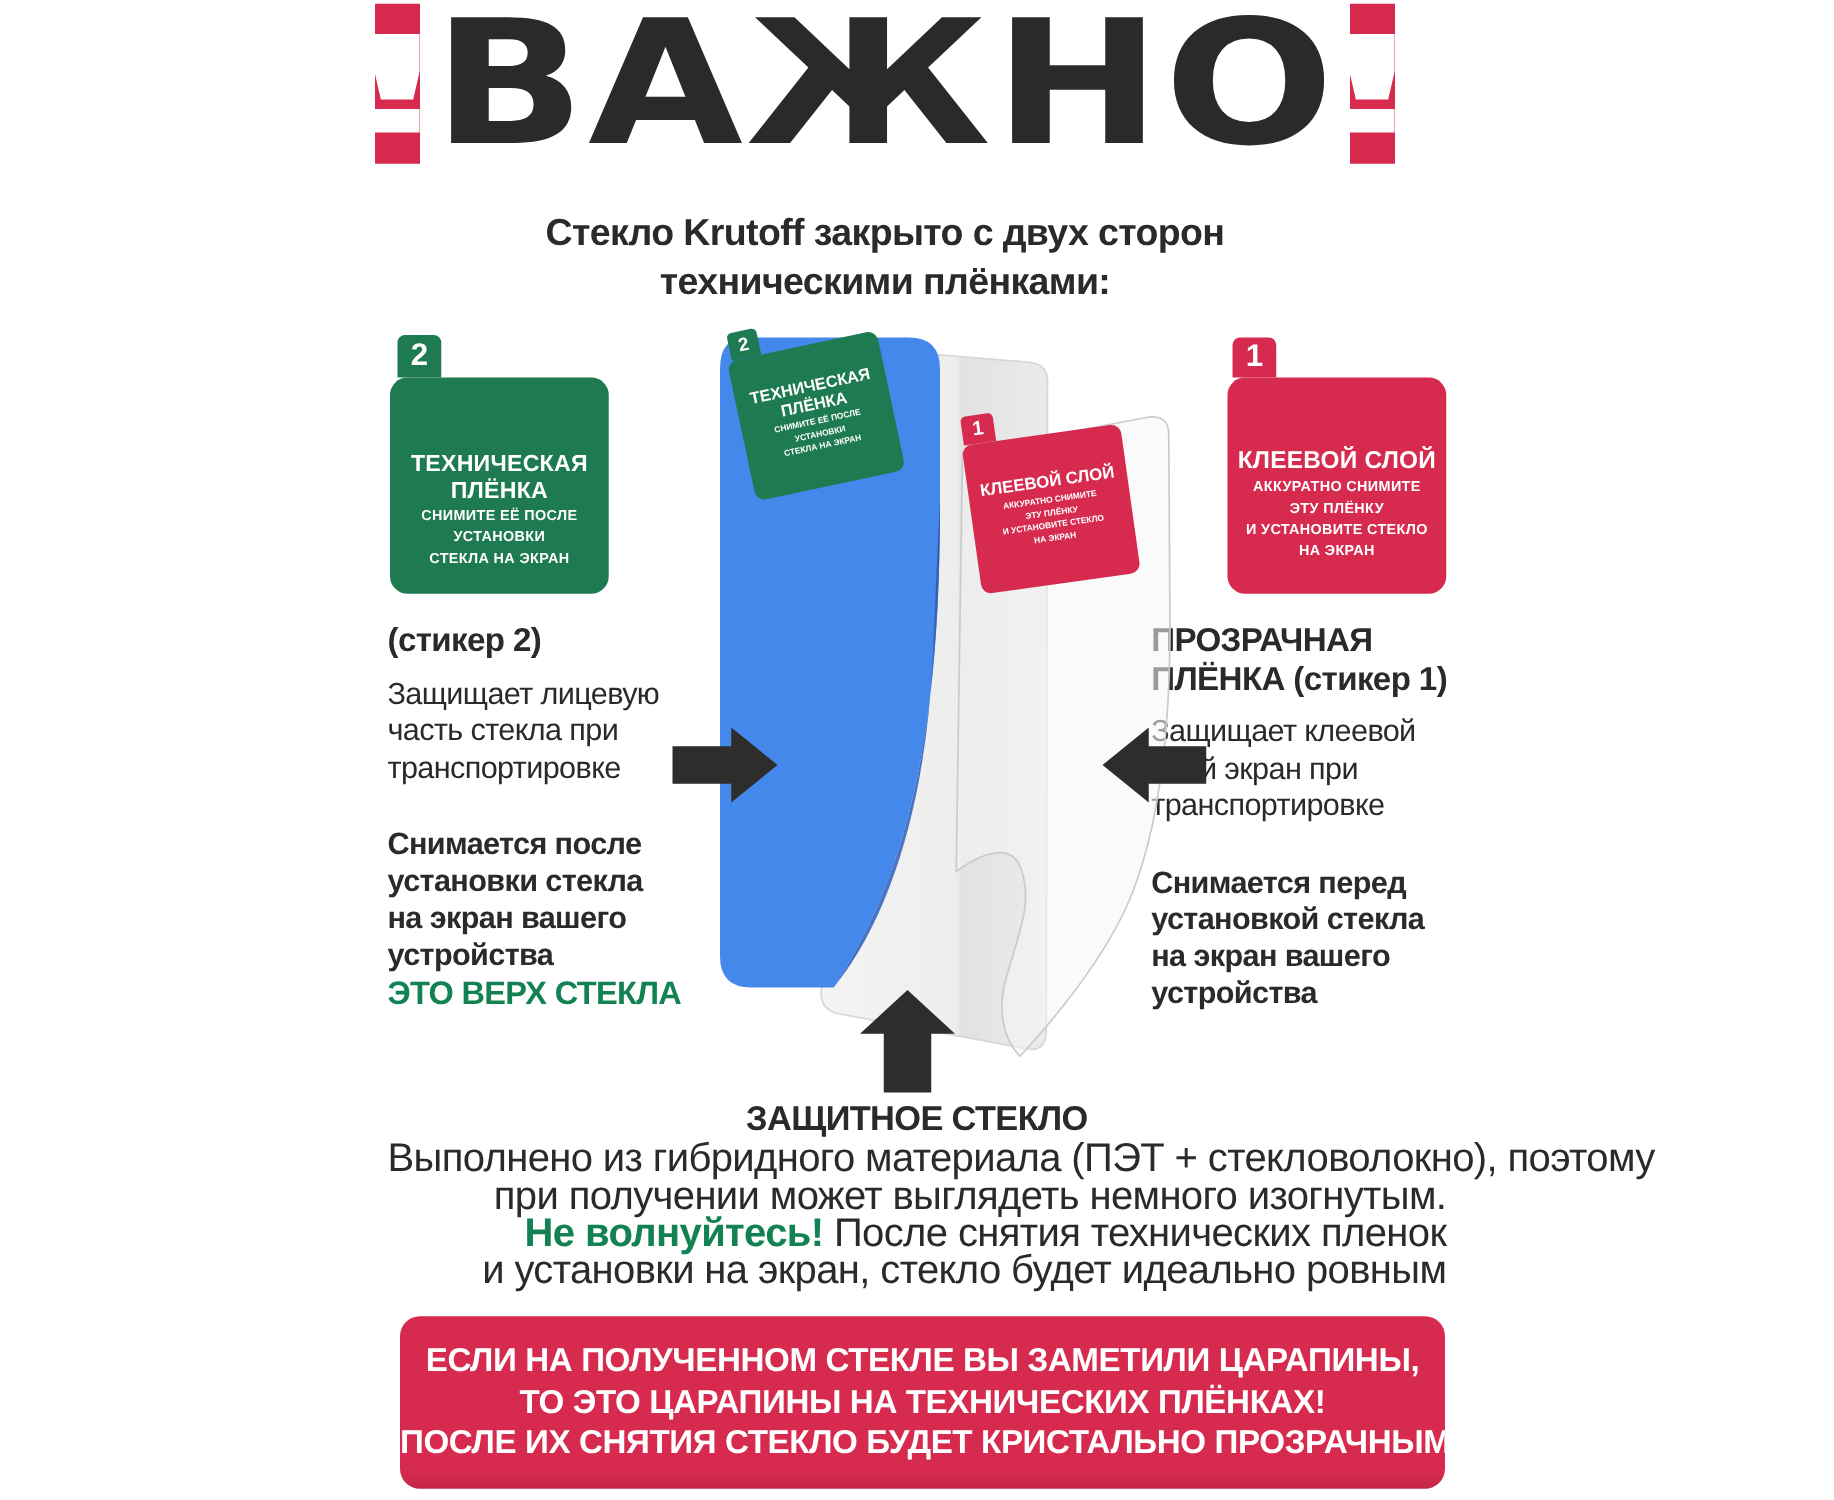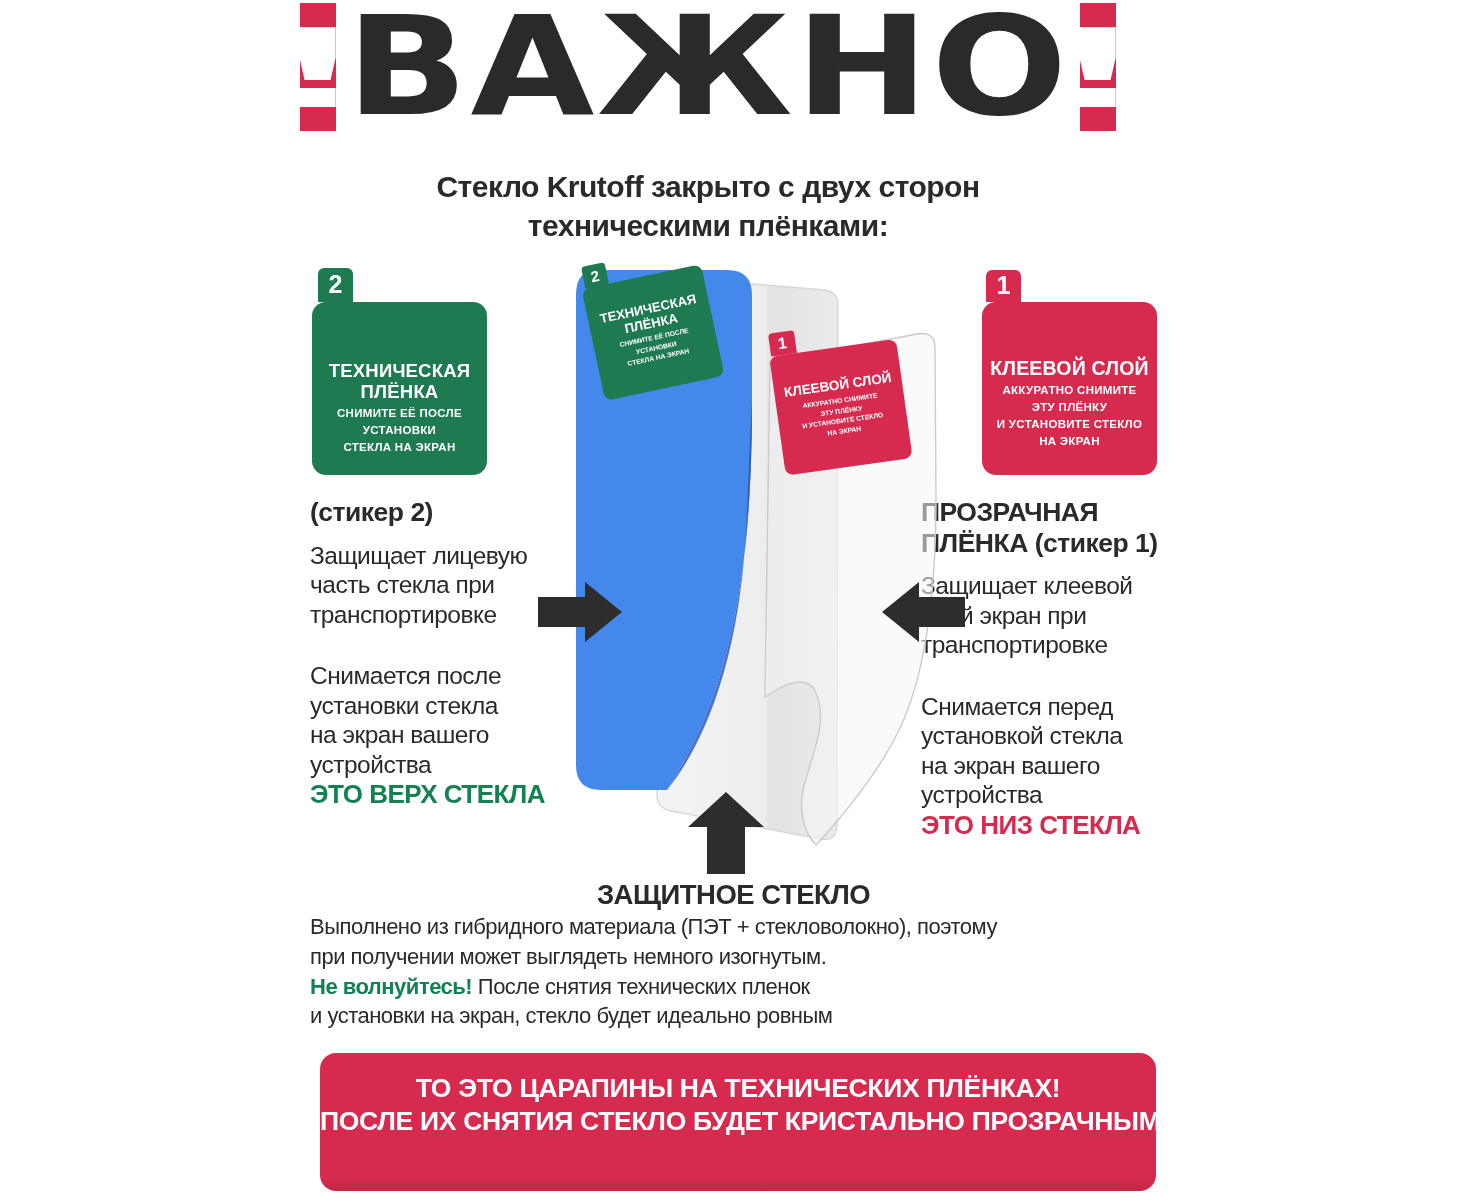--- a/index.html
+++ b/index.html
@@ -40,21 +40,21 @@
   .sticker .small { font-weight:bold; font-size:11.5px; line-height:17px; letter-spacing:0.3px; padding-top:3px; }
 
   
   .col { position:absolute; top:497px; width:236px; }
   .col-left { left:310px; text-align:left; }
   .col-right { left:921px; text-align:left; }
   .col .heading { font-weight:bold; font-size:26.5px; line-height:30.5px; letter-spacing:-0.5px; }
   .col .para { font-size:24.5px; line-height:29.5px; letter-spacing:-0.5px; }
   .col .para div, .col .heading div { white-space:nowrap; }
   .col .para.p1 { margin-top:13px; }
-  .col .para.p2 { margin-top:32px; }
+  .col .para.p2 { margin-top:32px;font-weight:bold; }
   .col .footer { font-weight:bold; font-size:26px; line-height:30px; letter-spacing:-0.5px; margin-top:0px; white-space:nowrap;}
   .col-left .footer { color:#128253; }
   .col-right .footer { color:#d62b4f; }
 
   
   .illustration { position:absolute; left:525px; top:250px; }
   .film-sticker { position:absolute; transform-origin:0 0; color:#fff; text-align:center; }
   .film-sticker .tab { border-radius:4px 4px 0 0; color:#fff; font-weight:bold;
                        display:flex; align-items:center; justify-content:center; }
   .film-sticker-green { left:577px; top:268px; width:122px; transform:rotate(-12deg); }
@@ -64,22 +64,22 @@
   .film-sticker-red .tab { width:26px; height:23px; margin-left:2px; font-size:16px; background:#d62b4f; }
   .film-sticker-red .body { width:128px; height:120px; border-radius:8px; background:#d62b4f; }
   .film-sticker .title { font-weight:bold; font-size:13px; line-height:14.5px; }
   .film-sticker-green .title { padding-top:26px; }
   .film-sticker-red .title { padding-top:31px; font-size:13.5px; }
   .film-sticker .small { font-weight:bold; font-size:7px; line-height:10.5px; padding-top:2px; transform:scale(0.96); }
 
   
   .glass-heading { position:absolute; left:310px; top:879px; width:847px; text-align:center;
                    font-weight:bold; font-size:27.5px; letter-spacing:-0.5px; }
-  .glass-para { position:absolute; left:310px; top:912px; width:847px; text-align:left;
-                font-size:22px; line-height:29.8px; letter-spacing:-0.5px; }
+  .glass-para { position:absolute; left:310px; top:912px; width:847px; text-align:right;
+                font-size:32px; line-height:29.8px; letter-spacing:-0.5px; }
   .glass-para div { white-space:nowrap; }
   .glass-para .bold-green { color:#128253; font-weight:bold; }
 
   
   .banner { position:absolute; left:320px; top:1053px; width:836px; height:138px;
             background:linear-gradient(#d62b4f,#d62b4f 90%,#c32646); border-radius:16px;
             color:#fff; text-align:center; padding-top:19px; }
   .banner div { font-weight:bold; font-size:26.5px; line-height:32.5px; letter-spacing:-0.3px; white-space:nowrap; }
 </style>
 </head>
@@ -158,21 +158,20 @@
         <div>Защищает клеевой</div>
         <div>слой экран при</div>
         <div>транспортировке</div>
       </div>
     <div class="para p2">
         <div>Снимается перед</div>
         <div>установкой стекла</div>
         <div>на экран вашего</div>
         <div>устройства</div>
       </div>
-    <div class="footer">ЭТО НИЗ СТЕКЛА</div>
   </div>
 
   <svg class="illustration" width="440" height="640" viewBox="0 0 440 640">
     <defs>
       <linearGradient id="glassGrad" x1="0" y1="0" x2="1" y2="0">
         <stop offset="0" stop-color="#f4f4f4"></stop>
         <stop offset="0.60" stop-color="#ededed"></stop>
         <stop offset="0.62" stop-color="#e2e2e2"></stop>
         <stop offset="1" stop-color="#ebebeb"></stop>
       </linearGradient>
@@ -227,17 +226,18 @@
 
   <div class="glass-heading">ЗАЩИТНОЕ СТЕКЛО</div>
   <div class="glass-para">
     <div>Выполнено из гибридного материала (ПЭТ + стекловолокно), поэтому</div>
     <div>при получении может выглядеть немного изогнутым.</div>
     <div><span class="bold-green">Не волнуйтесь!</span><span> После снятия технических пленок</span></div>
     <div>и установки на экран, стекло будет идеально ровным</div>
   </div>
 
   <div class="banner">
+      <div>ЕСЛИ НА ПОЛУЧЕННОМ СТЕКЛЕ ВЫ ЗАМЕТИЛИ ЦАРАПИНЫ,</div>
       <div>ТО ЭТО ЦАРАПИНЫ НА ТЕХНИЧЕСКИХ ПЛЁНКАХ!</div>
       <div>ПОСЛЕ ИХ СНЯТИЯ СТЕКЛО БУДЕТ КРИСТАЛЬНО ПРОЗРАЧНЫМ!</div>
     </div>
 
 </div>
 
 </body></html>

